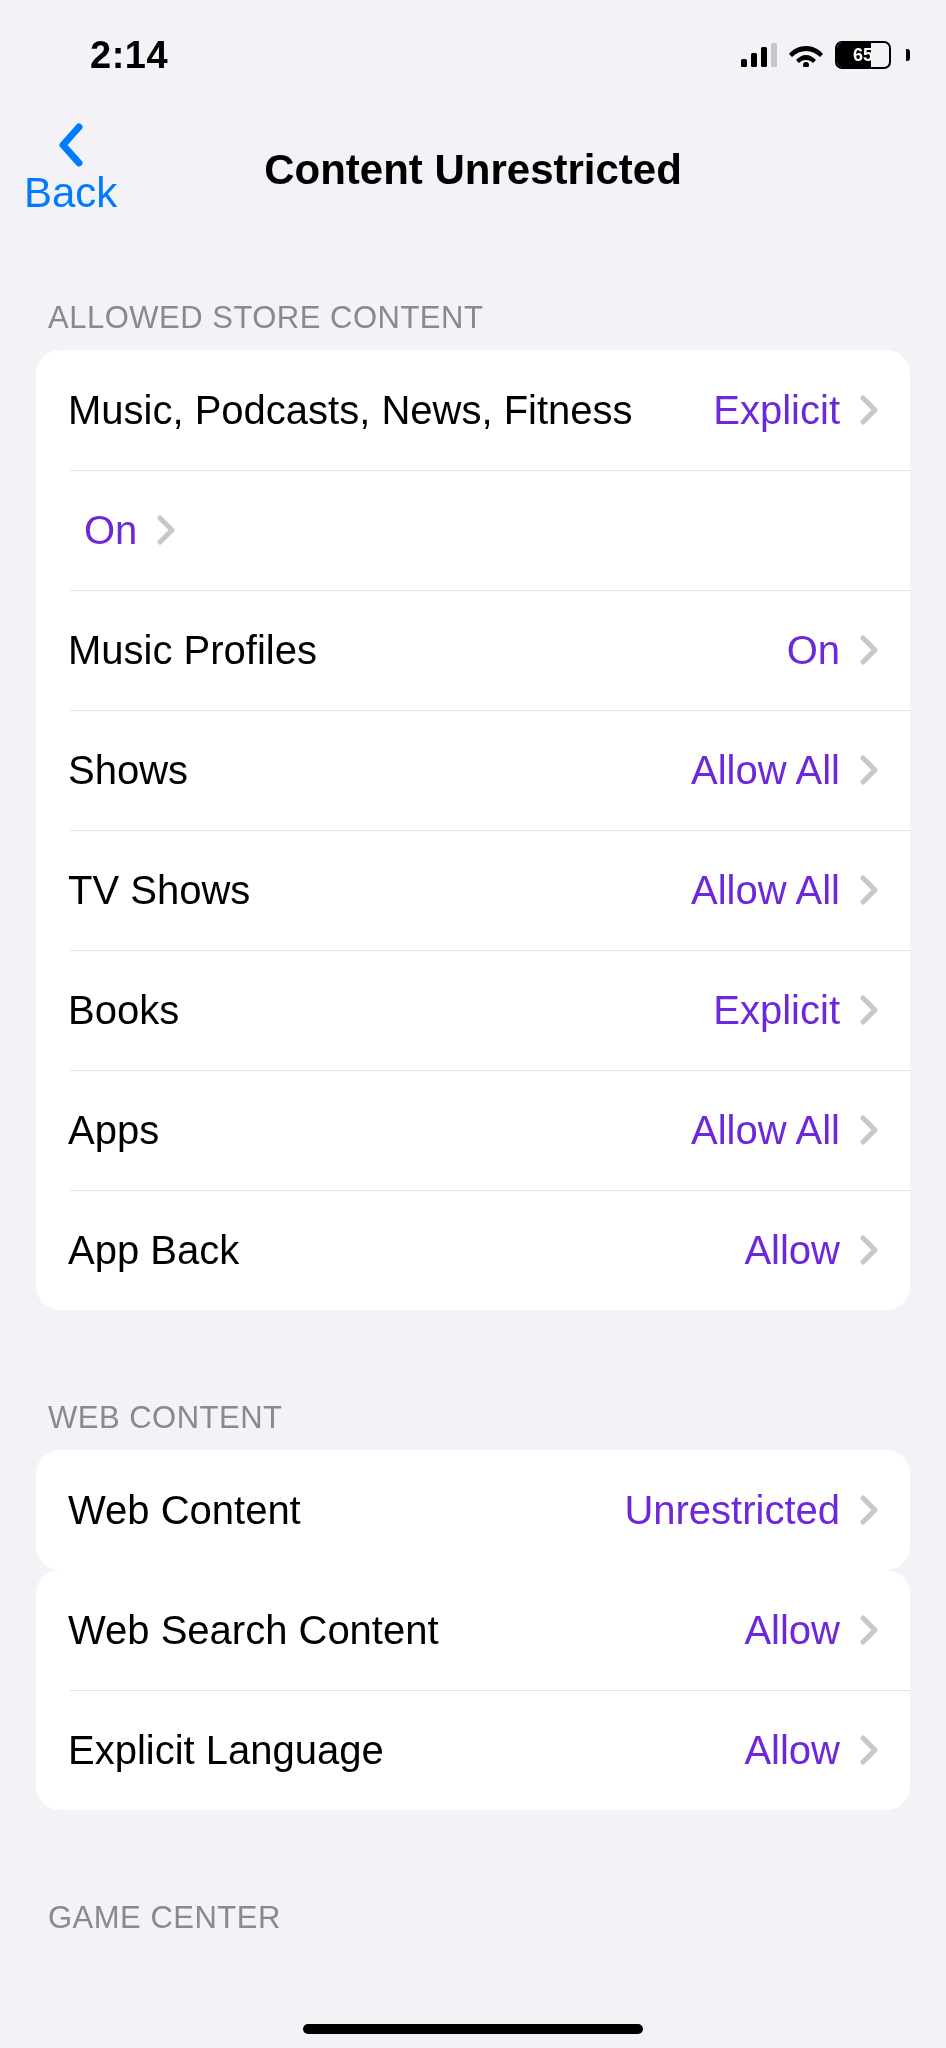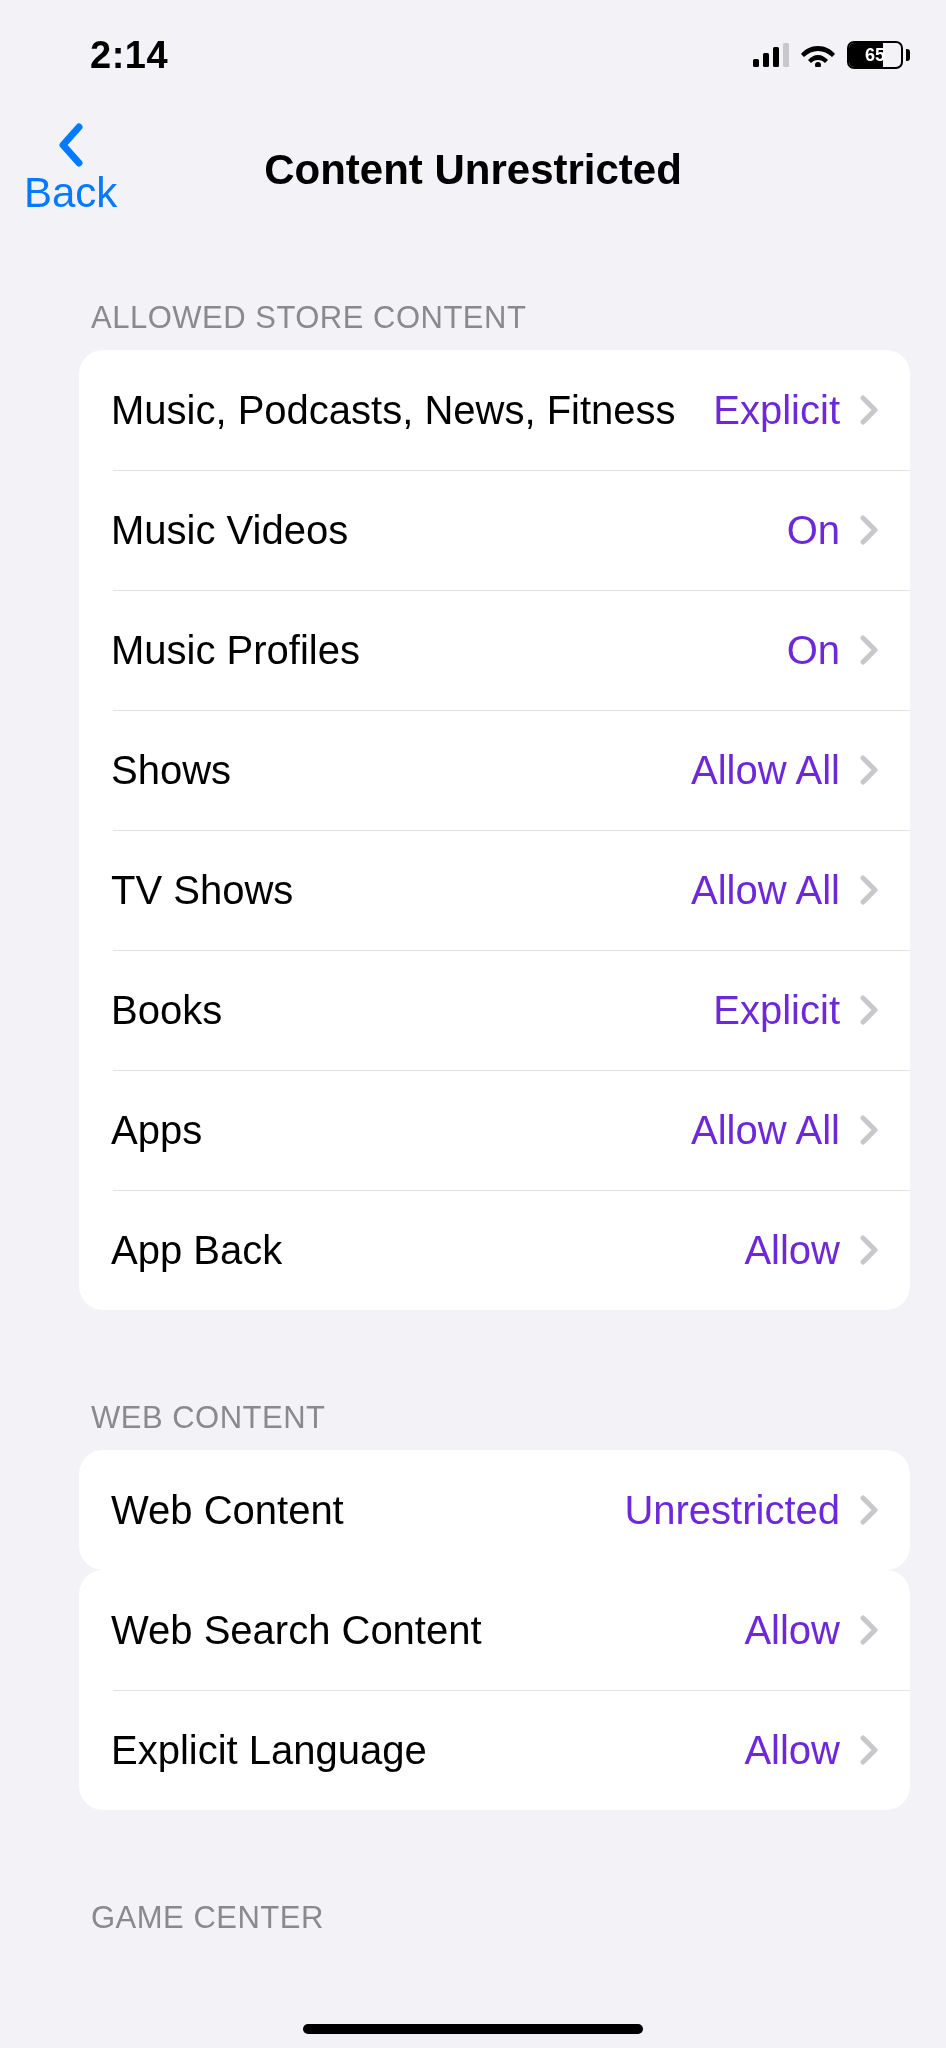--- a/index.html
+++ b/index.html
@@ -15,21 +15,21 @@
   .status-bar {
     height: 110px;
     display: flex;
     align-items: center;
     justify-content: space-between;
     padding: 0 36px 0 90px;
   }
   .status-time { font-size: 38px; font-weight: 600; letter-spacing: 0.5px; }
   .status-right { display: flex; align-items: center; gap: 12px; }
   .status-right svg { display: block; }
-  .battery-wrap { display: flex; align-items: center; gap: 3px; }
+  .battery-wrap { display: flex; align-items: center; gap: 15px; }
   .battery-body {
     width: 56px; height: 28px; border: 2px solid #000; border-radius: 7px;
     position: relative; overflow: hidden;
   }
   .battery-fill {
     position: absolute; left: 0; top: 0; bottom: 0; width: 65%;
     background: #000;
   }
   .battery-text {
     position: absolute; left: 0; right: 0; top: 0; bottom: 0;
@@ -54,21 +54,21 @@
     flex-direction: column;
   }
   .back-btn svg { flex-shrink: 0; }
   .nav-title {
     width: 100%;
     text-align: center;
     font-size: 42px;
     font-weight: 600;
   }
 
-  .content { flex: 1; overflow-y: hidden; margin-left: 43px; }
+  .content { flex: 1; overflow-y: hidden; }
 
   .section-header {
     padding: 90px 48px 14px 48px;
     font-size: 31px;
     font-weight: 400;
     letter-spacing: 0.5px;
     color: #8a8a8e;
     text-transform: uppercase;
   }
   .section-header.first { padding-top: 70px; }
@@ -170,21 +170,20 @@
     <div class="section-header first">ALLOWED STORE CONTENT</div>
     <div class="group">
       <div class="row">
         <span class="row-label">Music, Podcasts, News, Fitness</span>
         <span class="row-value">Explicit</span>
         <svg class="chevron" width="18" height="30" viewBox="0 0 18 30">
             <polyline points="3,3 15,15 3,27" fill="none" stroke="#c7c7cc" stroke-width="5" stroke-linecap="round" stroke-linejoin="round"></polyline>
           </svg>
       </div>
       <div class="row">
-        <span class="row-label">Music Videos</span>
         <span class="row-value">On</span>
         <svg class="chevron" width="18" height="30" viewBox="0 0 18 30">
             <polyline points="3,3 15,15 3,27" fill="none" stroke="#c7c7cc" stroke-width="5" stroke-linecap="round" stroke-linejoin="round"></polyline>
           </svg>
       </div>
       <div class="row">
         <span class="row-label">Music Profiles</span>
         <span class="row-value">On</span>
         <svg class="chevron" width="18" height="30" viewBox="0 0 18 30">
             <polyline points="3,3 15,15 3,27" fill="none" stroke="#c7c7cc" stroke-width="5" stroke-linecap="round" stroke-linejoin="round"></polyline>

